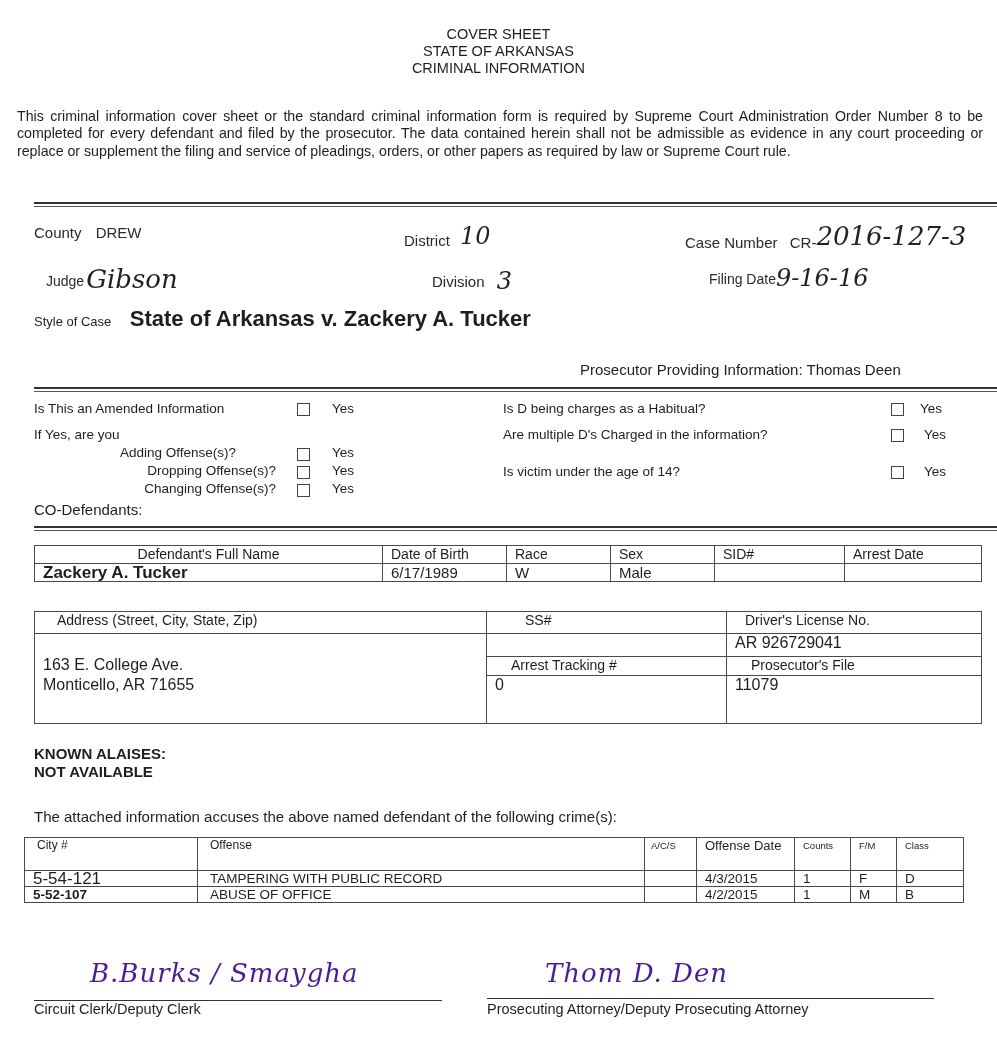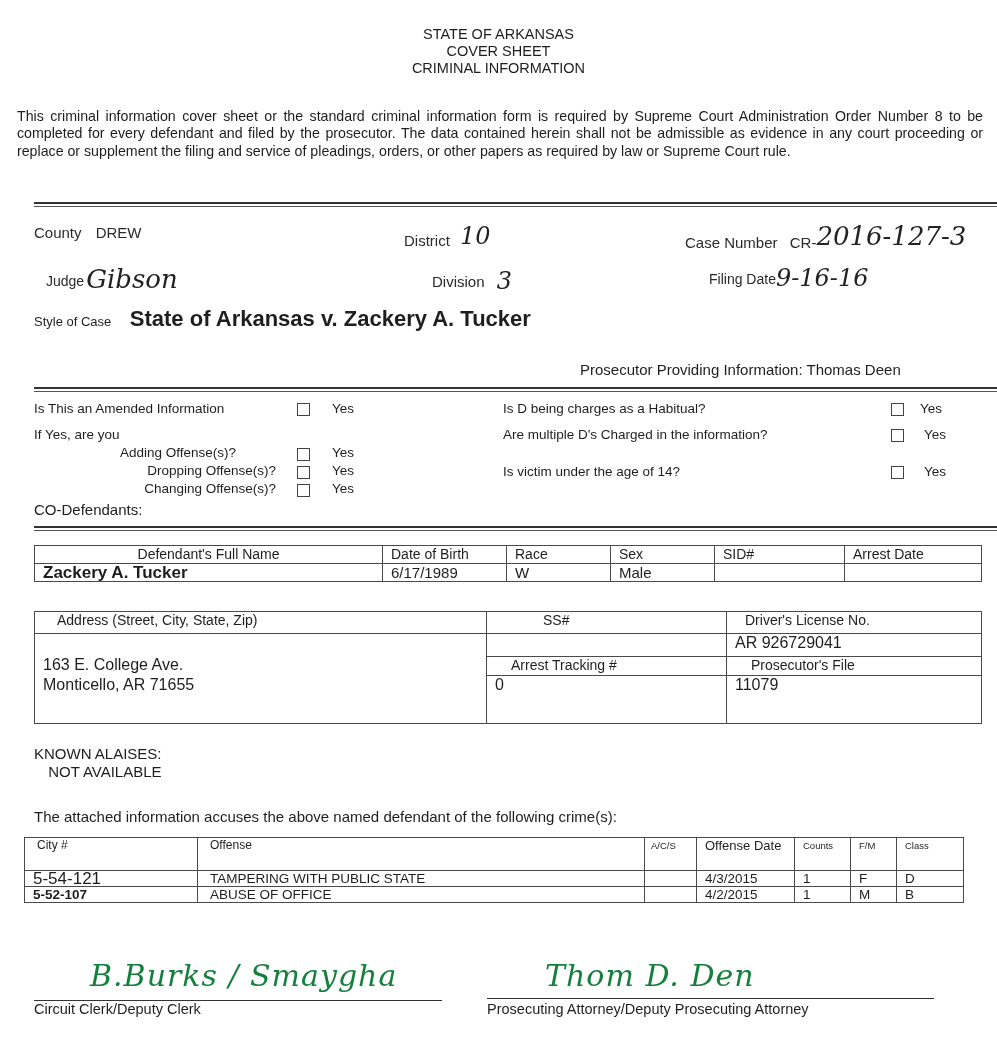--- a/index.html
+++ b/index.html
@@ -15,28 +15,28 @@
   table { border-collapse: collapse; }
   td, th { border: 1px solid #4a4a4a; font-weight: normal; text-align: left; vertical-align: top; }
   .deftab { left: 34px; top: 545px; width: 948px; font-size: 14px; }
   .deftab td { height: 18px; padding: 0 8px; line-height: 17px; }
   .addrtab { left: 34px; top: 611px; width: 948px; font-size: 14px; }
   .addrtab td { padding: 0 8px; line-height: 17px; }
   .offtab { left: 24px; top: 837px; width: 940px; font-size: 13px; }
   .offtab td { padding: 0 8px; line-height: 15px; }
   .small { font-size: 9.5px; }
   .sigline { border-top: 1px solid #333; }
-  .sig { font-family: "DejaVu Serif", serif; font-style: italic; font-size: 30px; color: #15803d; letter-spacing: 1px; }
+  .sig { font-family: "DejaVu Serif", serif; font-style: italic; font-size: 26px; color: #4c1d95; letter-spacing: 1px; }
 </style>
 </head>
 <body>
 
 <div class="abs title">
+  <div>COVER SHEET</div>
   <div>STATE OF ARKANSAS</div>
-  <div>COVER SHEET</div>
   <div>CRIMINAL INFORMATION</div>
 </div>
 
 <div class="abs intro">This criminal information cover sheet or the standard criminal information form is required by Supreme Court Administration Order Number 8 to be completed for every defendant and filed by the prosecutor.  The data contained herein shall not be admissible as evidence in any court proceeding or replace or supplement the filing and service of pleadings, orders, or other papers as required by law or Supreme Court rule.</div>
 
 <div class="abs rule" style="top:202px;"></div>
 
 <div class="abs lbl" style="left:34px; top:224px; font-size:15px;">
   <span>County</span>
   <span style="margin-left:10px;">DREW</span>
@@ -127,21 +127,21 @@
     <td></td>
     <td></td>
   </tr>
 </tbody>
   </table>
 
 <table class="abs addrtab">
   <tbody>
       <tr>
     <td rowspan="1" style="width:452px; padding-left:22px; height:22px;">Address (Street, City, State, Zip)</td>
-    <td style="width:240px; padding-left:56px;">SS#</td>
+    <td style="width:240px; padding-left:38px;">SS#</td>
     <td style="padding-left:18px;">Driver's License No.</td>
   </tr>
   <tr>
     <td rowspan="4" style="vertical-align:top; padding-top:21px; font-size:16px; line-height:20px;">
       <div>163 E. College Ave.</div>
       <div>Monticello, AR  71655</div>
     </td>
     <td style="height:23px;"></td>
     <td style="font-size:16px;">AR 926729041</td>
   </tr>
@@ -149,41 +149,41 @@
     <td style="height:19px; padding-left:24px;">Arrest Tracking #</td>
     <td style="padding-left:24px;">Prosecutor's File</td>
   </tr>
   <tr>
     <td style="height:48px; font-size:16px;">0</td>
     <td style="font-size:16px;">11079</td>
   </tr>
 </tbody>
   </table>
 
-<div class="abs" style="left:34px; top:745px; font-size:15px; font-weight:normal; line-height:18px;text-align:right;">
+<div class="abs" style="left:34px; top:745px; font-size:15px; font-weight:bold; line-height:18px;">
   <div>KNOWN ALAISES:</div>
   <div>NOT AVAILABLE</div>
 </div>
 
 <div class="abs" style="left:34px; top:808px; font-size:15px;">The attached information accuses the above named defendant of the following crime(s):</div>
 
 <table class="abs offtab">
   <tbody>
       <tr>
     <td style="width:173px; height:33px; padding-left:12px; font-size:12px;">City #</td>
     <td style="width:447px; padding-left:12px; font-size:12px;">Offense</td>
     <td class="small" style="width:52px; padding-left:6px;">A/C/S</td>
     <td style="width:98px; font-size:13px;">Offense Date</td>
     <td class="small" style="width:56px;">Counts</td>
     <td class="small" style="width:46px;margin-top:40px;">F/M</td>
     <td class="small">Class</td>
   </tr>
   <tr>
     <td style="font-weight:normal; font-size:17px;">5-54-121</td>
-    <td style="font-size:13.5px; padding-left:12px;">TAMPERING WITH PUBLIC STATE</td>
+    <td style="font-size:13.5px; padding-left:12px;">TAMPERING WITH PUBLIC RECORD</td>
     <td></td>
     <td style="font-size:13.5px;">4/3/2015</td>
     <td style="font-size:13.5px;">1</td>
     <td style="font-size:13.5px;">F</td>
     <td style="font-size:13.5px;">D</td>
   </tr>
   <tr>
     <td style="font-weight:bold; font-size:13.5px;">5-52-107</td>
     <td style="font-size:13.5px; padding-left:12px;">ABUSE OF OFFICE</td>
     <td></td>

